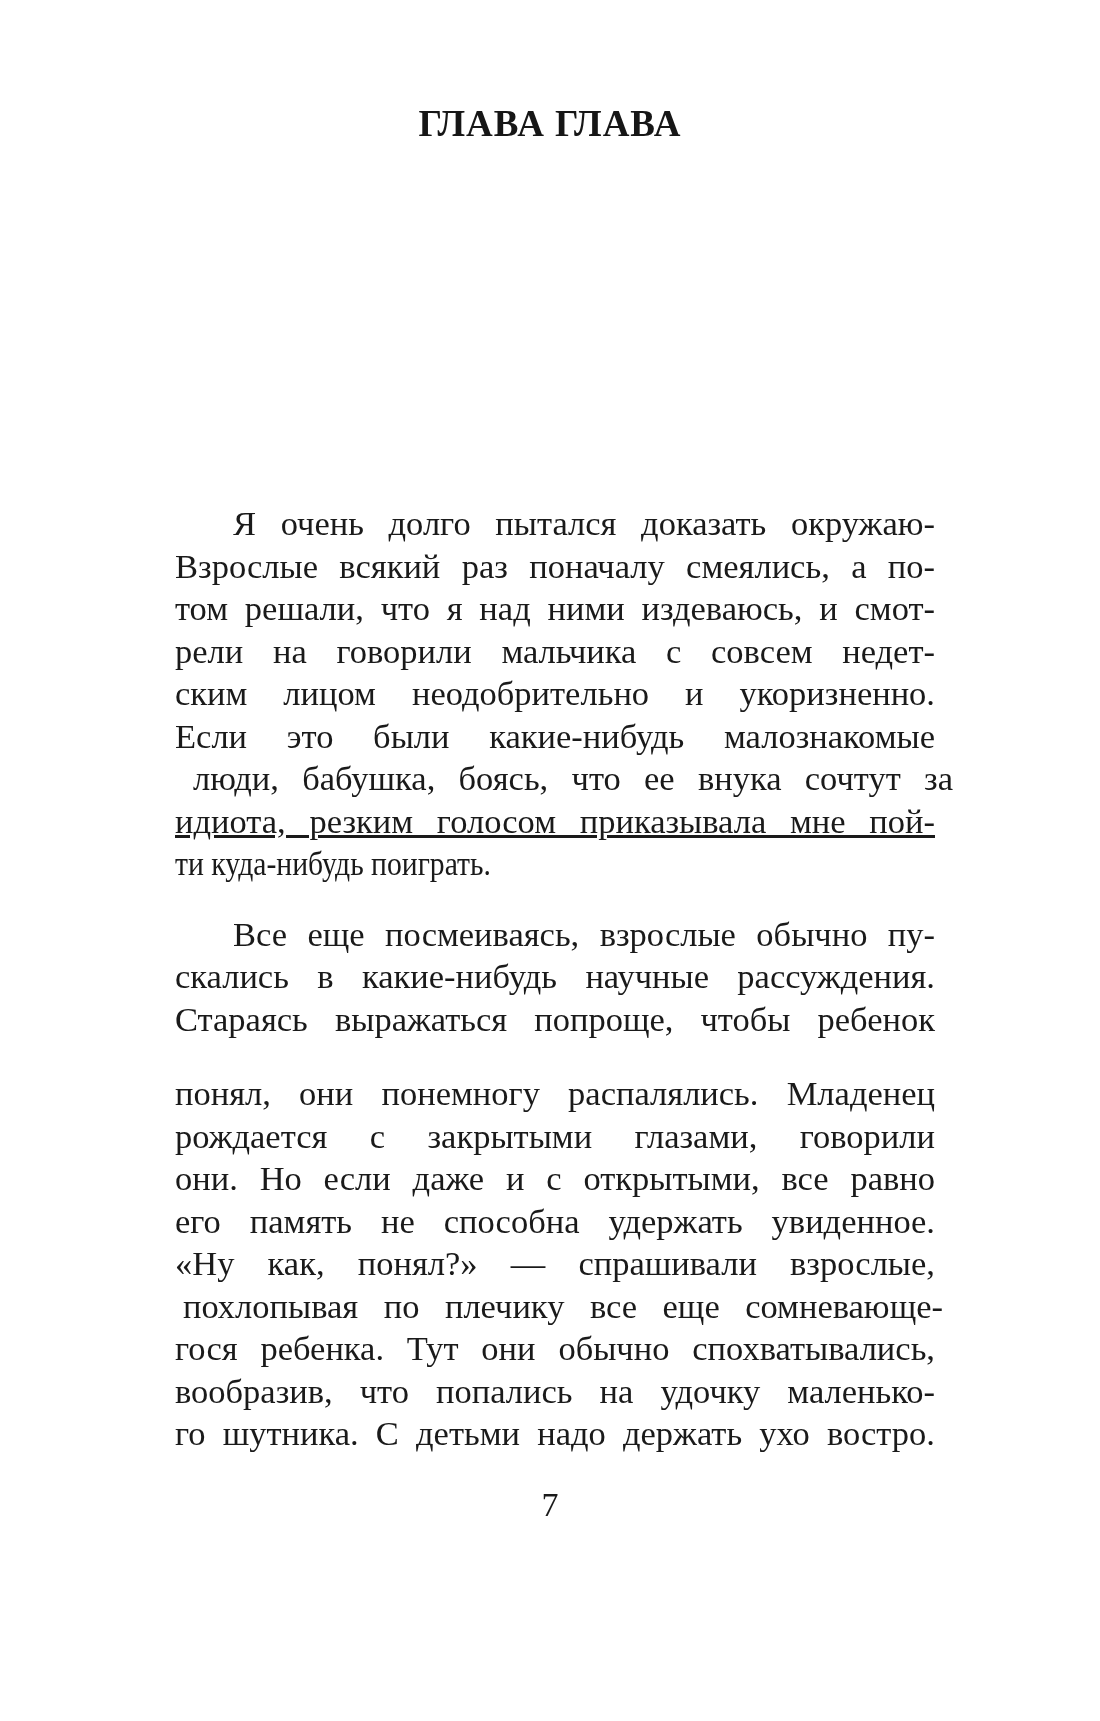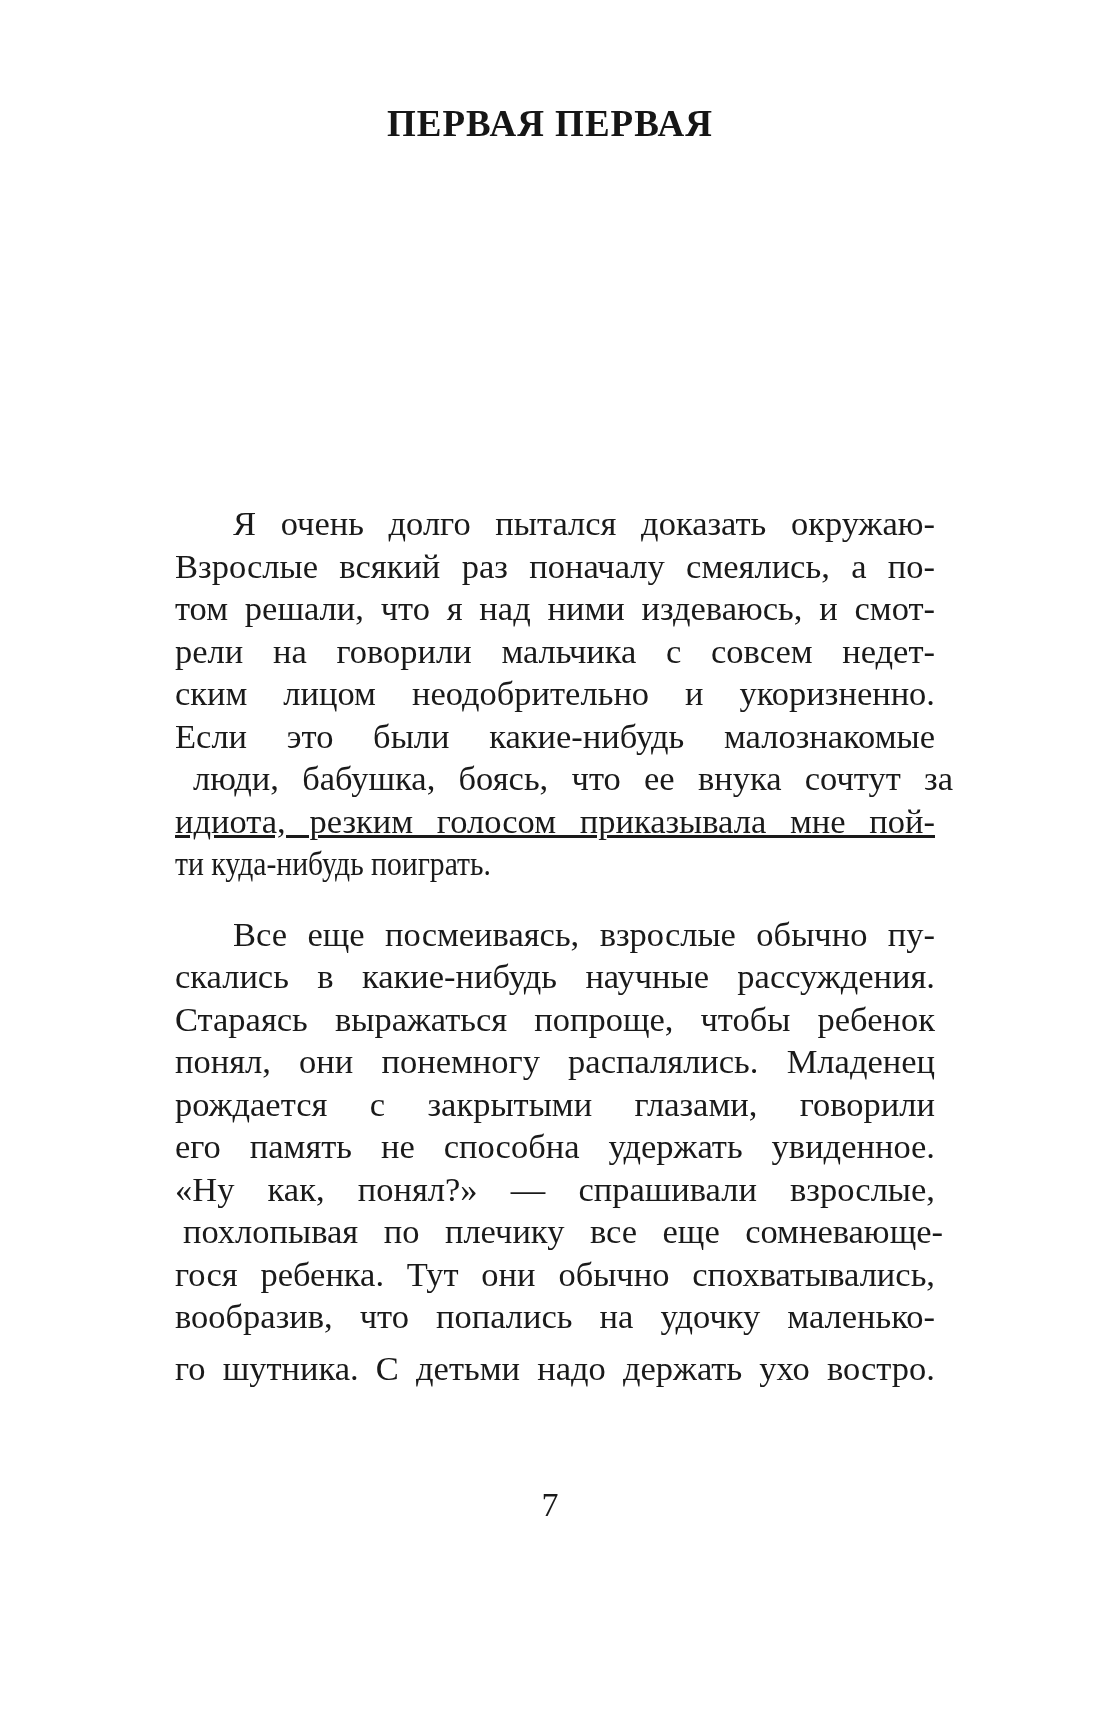--- a/index.html
+++ b/index.html
@@ -62,45 +62,46 @@
       width: 1100px;
       text-align: center;
       font-size: 34px;
       line-height: 1;
     }
   </style>
 </head>
 <body>
 
 <div class="page">
-  <div class="chapter-title">ПЕРВАЯ ПЕРВАЯ</div>
+  <div class="chapter-title">ГЛАВА ГЛАВА</div>
 
   <div class="body-text">
 
     <div class="paragraph">
       <span class="line indent" style="width: 760px; box-sizing: border-box;">Я очень долго пытался доказать окружаю-</span>
       <span class="line" style="width: 760px; box-sizing: border-box;">Взрослые всякий раз поначалу смеялись, а по-</span>
       <span class="line" style="width: 760px; box-sizing: border-box;">том решали, что я над ними издеваюсь, и смот-</span>
       <span class="line" style="width: 760px; box-sizing: border-box;">рели на говорили мальчика с совсем недет-</span>
       <span class="line" style="width: 760px; box-sizing: border-box;">ским лицом неодобрительно и укоризненно.</span>
       <span class="line" style="width: 760px; box-sizing: border-box;">Если это были какие-нибудь малознакомые</span>
       <span class="line" style="width: 760px; box-sizing: border-box; margin-left: 18px;">люди, бабушка, боясь, что ее внука сочтут за</span>
       <span class="line" style="width: 760px; box-sizing: border-box; text-decoration: underline;">идиота, резким голосом приказывала мне пой-</span>
       <span class="line last" style="transform: scaleX(0.86); width: 883.721px;">ти куда-нибудь поиграть.</span>
     </div>
 
     <div class="paragraph">
       <span class="line indent" style="width: 760px; box-sizing: border-box; margin-top: 28px;">Все еще посмеиваясь, взрослые обычно пу-</span>
       <span class="line" style="width: 760px; box-sizing: border-box;">скались в какие-нибудь научные рассуждения.</span>
       <span class="line" style="width: 760px; box-sizing: border-box;">Стараясь выражаться попроще, чтобы ребенок</span>
-      <span class="line" style="width: 760px; box-sizing: border-box;">понял, они понемногу распалялись. Младенец</span>
+      <span class="line" style="width: 760px; box-sizing: border-box; margin-top: 32px;">понял, они понемногу распалялись. Младенец</span>
       <span class="line" style="width: 760px; box-sizing: border-box;">рождается с закрытыми глазами, говорили</span>
+      <span class="line" style="width: 760px; box-sizing: border-box;">они. Но если даже и с открытыми, все равно</span>
       <span class="line" style="width: 760px; box-sizing: border-box;">его память не способна удержать увиденное.</span>
       <span class="line" style="width: 760px; box-sizing: border-box;">«Ну как, понял?» — спрашивали взрослые,</span>
       <span class="line" style="width: 760px; box-sizing: border-box; margin-left: 8px;">похлопывая по плечику все еще сомневающе-</span>
       <span class="line" style="width: 760px; box-sizing: border-box;">гося ребенка. Тут они обычно спохватывались,</span>
       <span class="line" style="width: 760px; box-sizing: border-box;">вообразив, что попались на удочку маленько-</span>
-      <span class="line" style="width: 760px; box-sizing: border-box; margin-top: 9px;">го шутника. С детьми надо держать ухо востро.</span>
+      <span class="line" style="width: 760px; box-sizing: border-box;">го шутника. С детьми надо держать ухо востро.</span>
     </div>
   </div>
 
   <div class="page-number">7</div>
 </div>
 
 </body></html>

